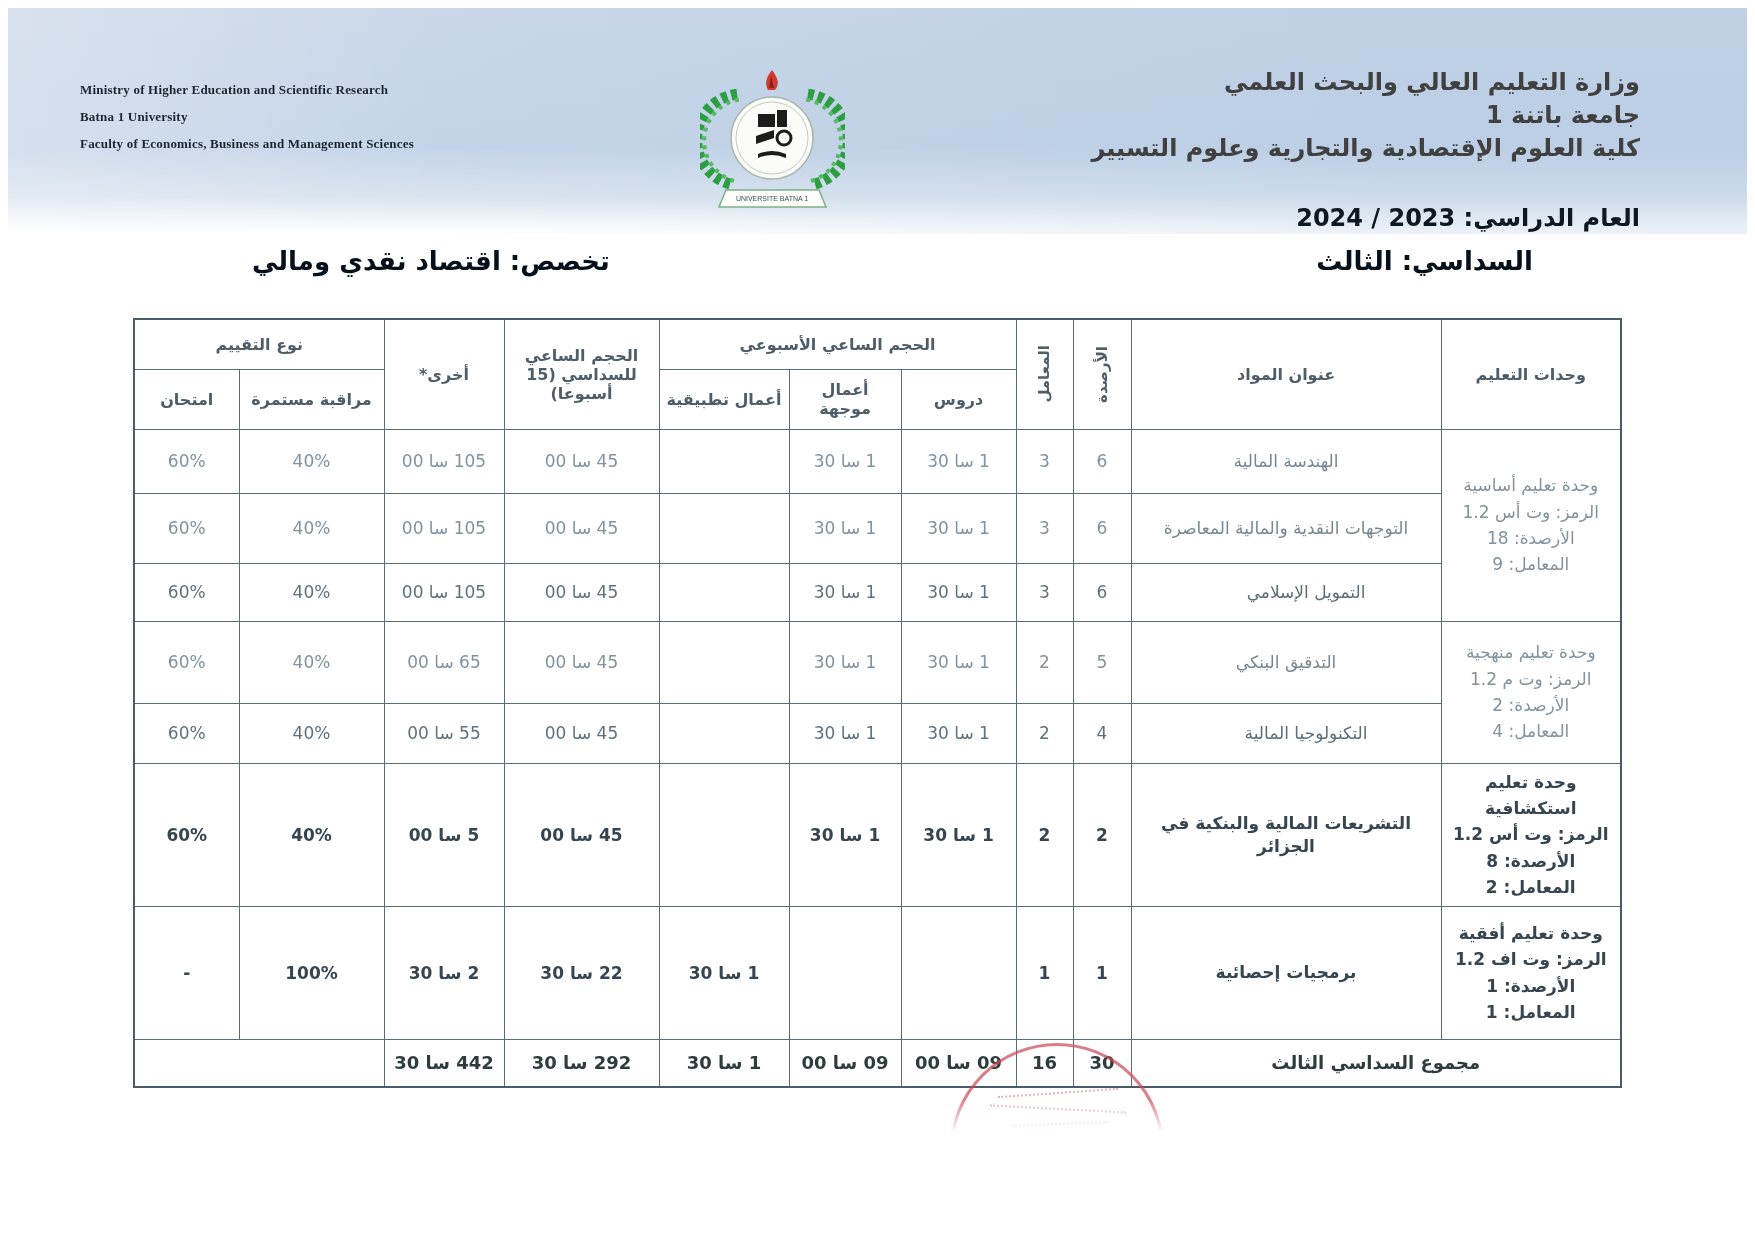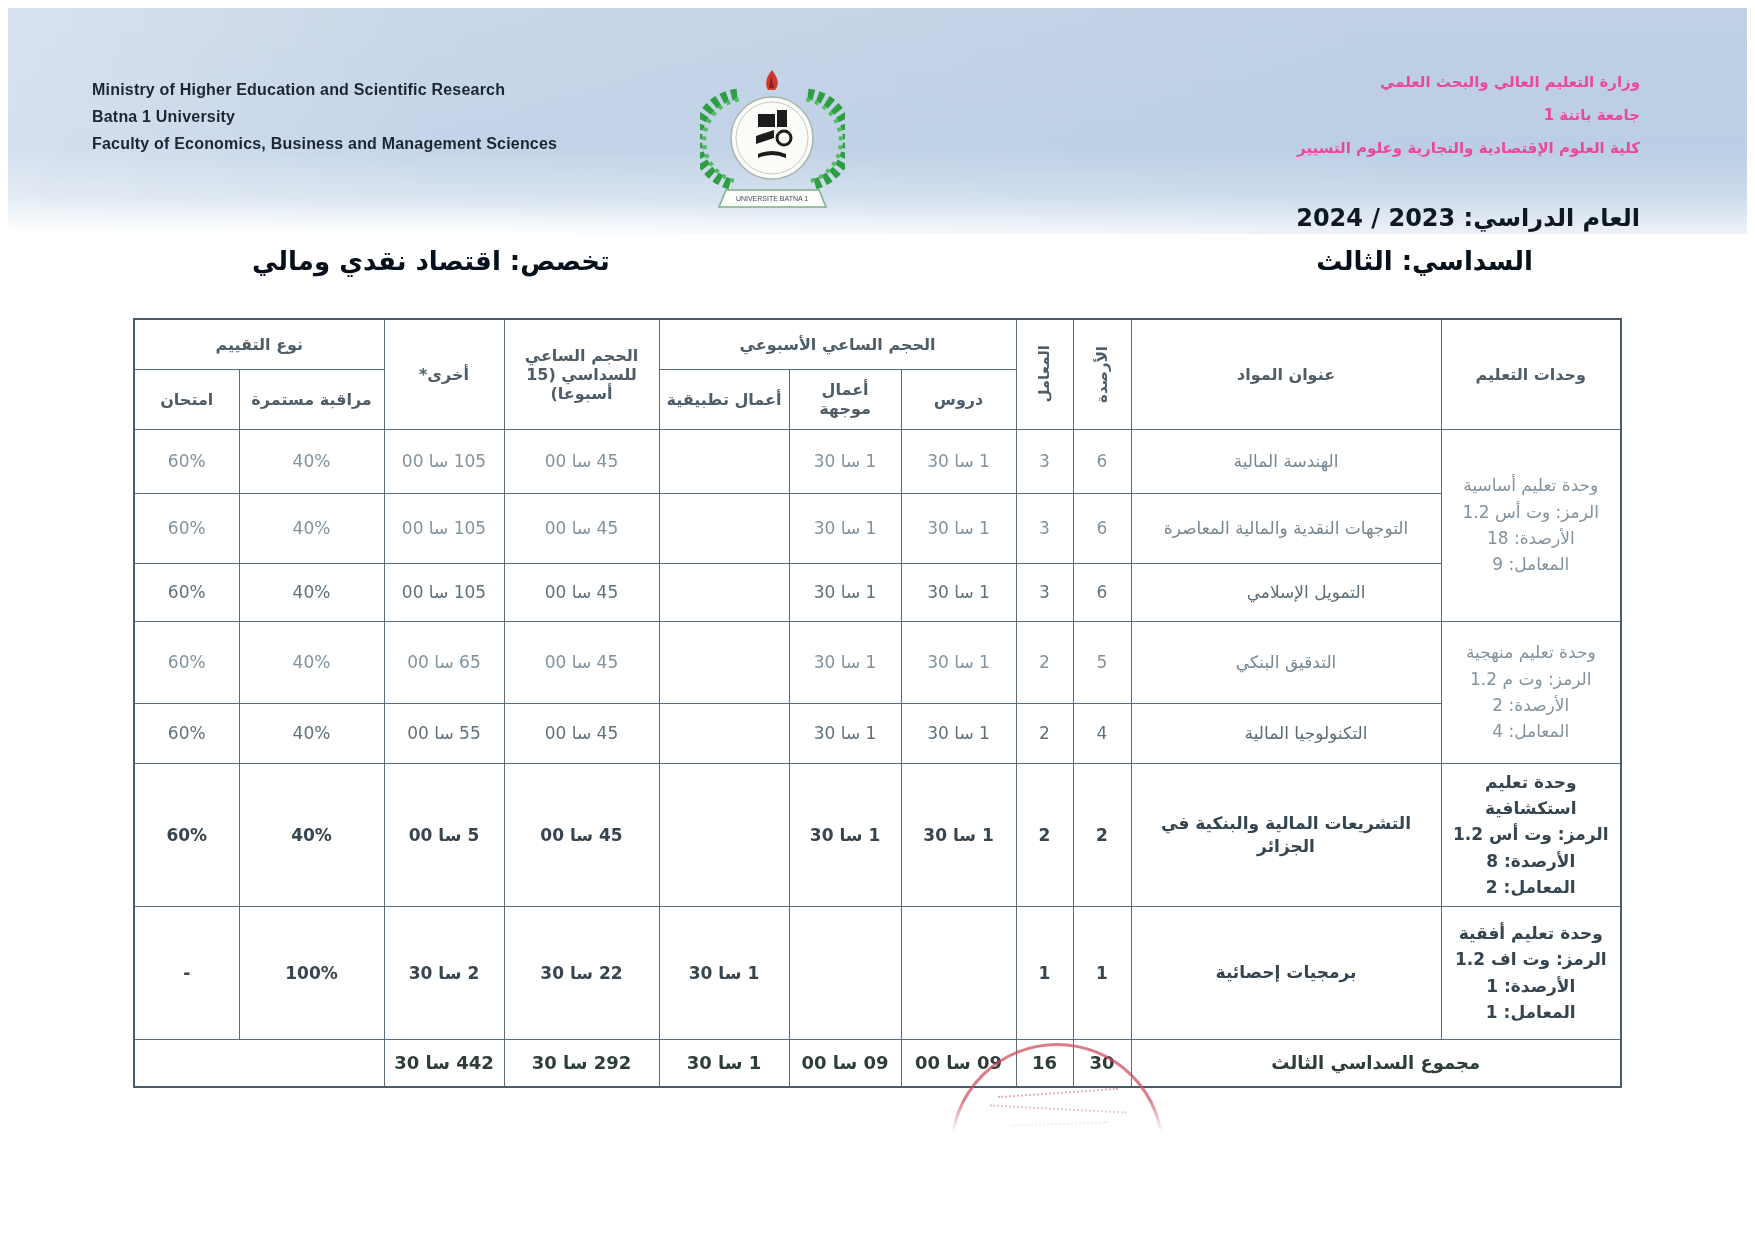--- a/index.html
+++ b/index.html
@@ -5,25 +5,25 @@
   html,body{margin:0;padding:0;background:#ffffff;}
   .page{position:relative;width:1755px;height:1241px;background:#ffffff;overflow:hidden;
         font-family:"DejaVu Sans",sans-serif;}
 
   
   .band{position:absolute;left:8px;top:8px;width:1739px;height:226px;
         background:
           linear-gradient(90deg, rgba(255,255,255,.28) 0%, rgba(255,255,255,0) 25%, rgba(150,180,215,.18) 80%),
           linear-gradient(180deg,#c9d7e8 0%, #c4d4e8 62%, #d9e4f0 84%, #f7fafc 96%, #ffffff 100%);}
 
-  .en-address{position:absolute;left:92px;top:76px;color:#1b2630;
-        font-family:Liberation Sans, sans-serif;
-        font-size:16px;font-weight:700;line-height:27px;letter-spacing:.2px;}
-  .ar-address{position:absolute;right:115px;top:66px;color:#ec4899;text-align:right;
-        font-size:15px;font-weight:700;line-height:33px;direction:rtl;}
+  .en-address{position:absolute;left:80px;top:76px;color:#1b2630;
+        font-family:Liberation Serif, serif;
+        font-size:13px;font-weight:700;line-height:27px;letter-spacing:.2px;}
+  .ar-address{position:absolute;right:115px;top:66px;color:#404040;text-align:right;
+        font-size:24px;font-weight:700;line-height:33px;direction:rtl;}
   .year-line{position:absolute;right:115px;top:172px;color:#0d1822;text-align:right;
         font-size:24px;font-weight:700;direction:rtl;margin-top:32px;}
 
   
   .logo{position:absolute;left:700px;top:66px;width:145px;height:150px;}
 
   
   .info-bar{position:absolute;top:246px;left:0;width:1755px;display:flex;direction:rtl;
         justify-content:space-between;padding:0 222px 0 252px;box-sizing:border-box;
         font-size:26px;font-weight:700;color:#06101a;}

